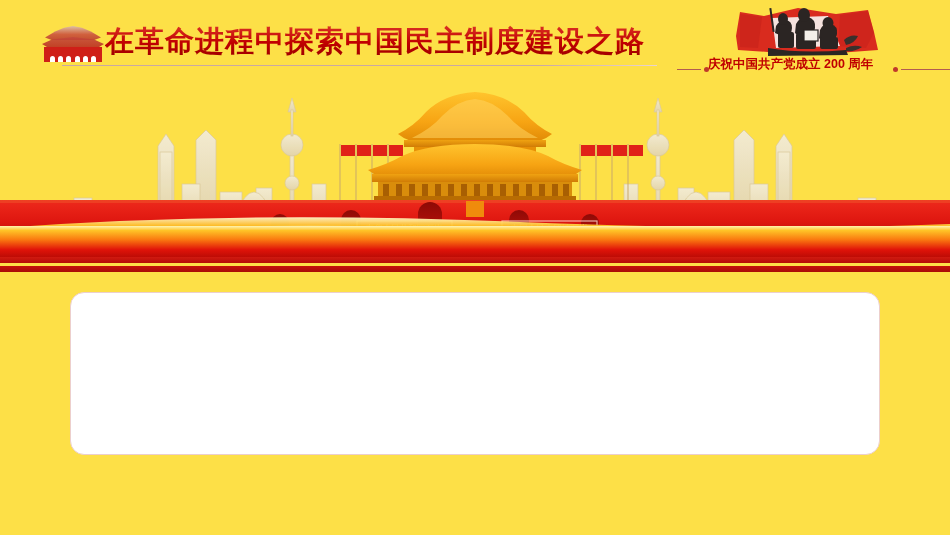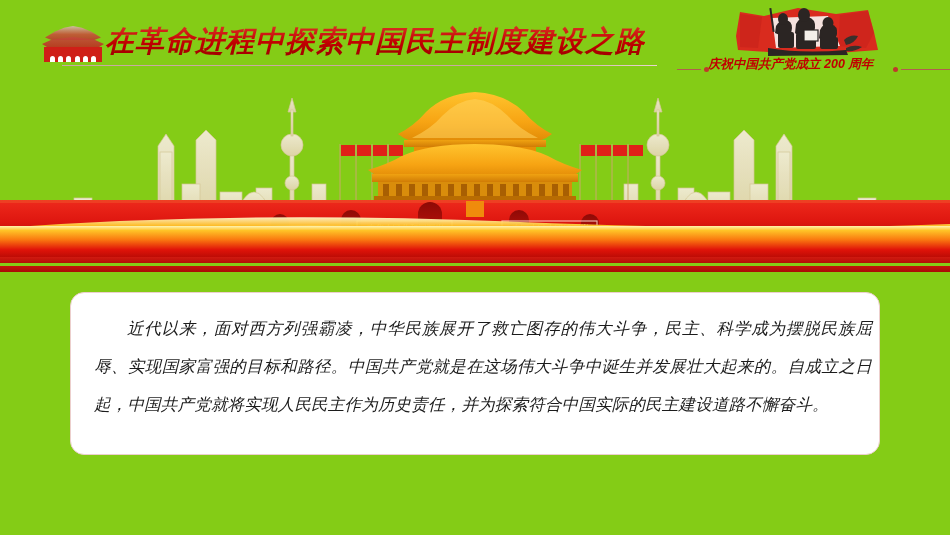--- a/index.html
+++ b/index.html
@@ -11,23 +11,22 @@
     width: 950px;
     height: 535px;
     font-family: "Liberation Sans", "DejaVu Sans", sans-serif;
     overflow: hidden;
     position: relative;
   }
   #slide {
     position: relative;
     width: 950px;
     height: 535px;
-    background: #84cc16;
+    background: #fde047;
     overflow: hidden;
-    font-style: italic;
   }
 
   
   .header {
     position: absolute;
     left: 0; top: 0;
     width: 950px; height: 90px;
   }
   .gate-mark {
     position: absolute;
@@ -446,15 +445,14 @@
     </svg>
   </div>
 
   <div style="position:absolute;left:0;top:226px;width:950px;height:32px;
               background:linear-gradient(180deg,#fff3b0 0%,#ffc327 14%,#fa7a10 42%,#e01309 74%,#b80b05 100%);"></div>
 
   <div class="rule-bar-1"></div>
   <div class="rule-bar-2"></div>
 
   <div class="textbox"></div>
-  <div class="body-text">近代以来，面对西方列强霸凌，中华民族展开了救亡图存的伟大斗争，民主、科学成为摆脱民族屈辱、实现国家富强的目标和路径。中国共产党就是在这场伟大斗争中诞生并发展壮大起来的。自成立之日起，中国共产党就将实现人民民主作为历史责任，并为探索符合中国实际的民主建设道路不懈奋斗。</div>
 
 </div>
 
 </body></html>

